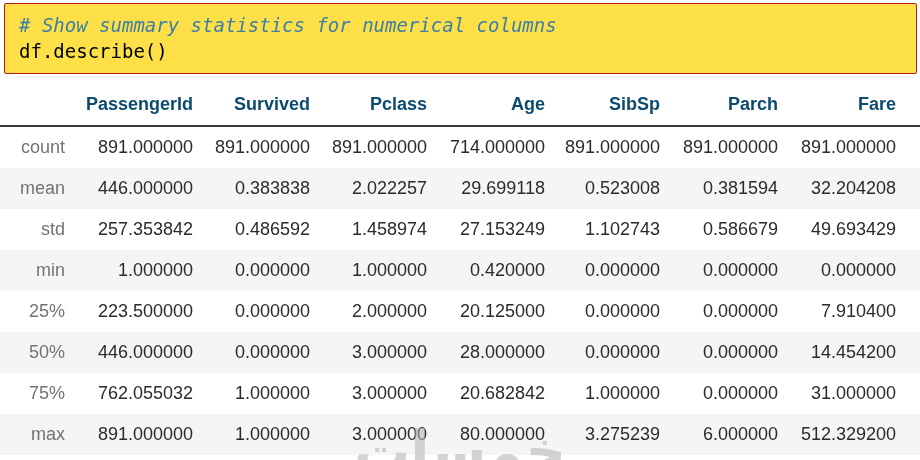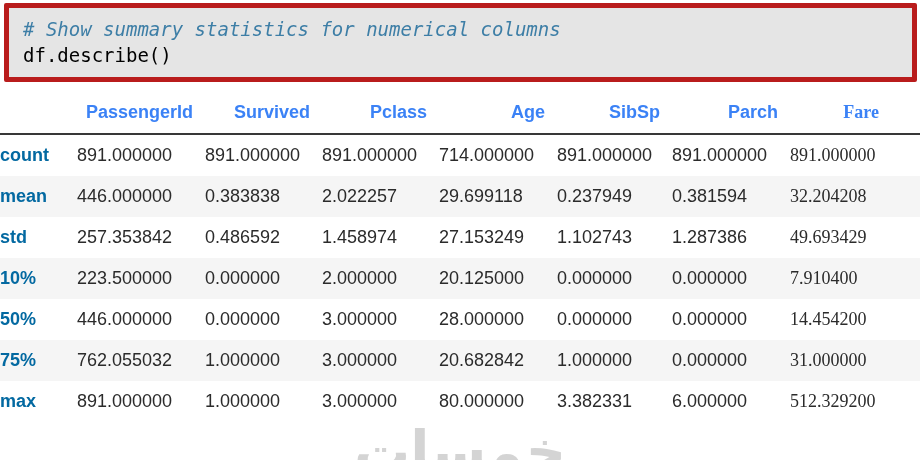--- a/index.html
+++ b/index.html
@@ -12,22 +12,22 @@
     height: 460px;
     overflow: hidden;
     position: relative;
     font-family: "Liberation Sans", sans-serif;
   }
   .page { width: 920px; height: 460px; position: relative; }
 
   
   .code-cell {
     margin: 3px 3px 11px 4px;
-    background: #e5e5e5;
-    border: 5px solid #b91c1c;
+    background: #fde047;
+    border: 1px solid #b91c1c;
     border-radius: 2px;
     padding: 8px 4px 9px 14px;
   }
   .code-cell pre {
     margin: 0;
     font-family: "DejaVu Sans Mono", monospace;
     font-size: 19px;
     line-height: 26px;
     color: #000000;
     white-space: pre;
@@ -41,39 +41,40 @@
   table.df {
     width: 920px;
     border-collapse: collapse;
     table-layout: fixed;
     font-family: "Liberation Sans", sans-serif;
     font-size: 18px;
     color: #2b2b2b;
   }
   table.df thead th {
     font-weight: bold;
-    color: #3b82f6;
+    color: #0c4a6e;
     text-align: right;
     padding: 9px 12px 10px 0;
     border-bottom: 2px solid #383838;
     white-space: nowrap;
   }
   table.df tbody th {
-    font-weight: bold;
-    color: #0369a1;
-    text-align: left;
+    font-weight: normal;
+    color: #737373;
+    text-align: right;
     padding: 10px 12px 10px 0;
     white-space: nowrap;
   }
   table.df tbody td {
+    text-align: right;
     padding: 10px 12px 10px 0;
     white-space: nowrap;
   }
   table.df th:last-child,
-  table.df td:last-child { padding-right: 41px; font-family: Liberation Serif, serif; }
+  table.df td:last-child { padding-right: 24px; }
   table.df tbody tr:nth-child(even) { background: #f5f5f5; }
 
   
   .watermark {
     position: absolute;
     left: 50%;
     bottom: -17px;
     transform: translateX(-50%);
     font-family: "DejaVu Sans", sans-serif;
     font-size: 56px;
@@ -129,36 +130,46 @@
           <td>891.000000</td>
           <td>891.000000</td>
           <td>891.000000</td>
         </tr>
         <tr>
           <th>mean</th>
           <td>446.000000</td>
           <td>0.383838</td>
           <td>2.022257</td>
           <td>29.699118</td>
-          <td>0.237949</td>
+          <td>0.523008</td>
           <td>0.381594</td>
           <td>32.204208</td>
         </tr>
         <tr>
           <th>std</th>
           <td>257.353842</td>
           <td>0.486592</td>
           <td>1.458974</td>
           <td>27.153249</td>
           <td>1.102743</td>
-          <td>1.287386</td>
+          <td>0.586679</td>
           <td>49.693429</td>
         </tr>
         <tr>
-          <th>10%</th>
+          <th>min</th>
+          <td>1.000000</td>
+          <td>0.000000</td>
+          <td>1.000000</td>
+          <td>0.420000</td>
+          <td>0.000000</td>
+          <td>0.000000</td>
+          <td>0.000000</td>
+        </tr>
+        <tr>
+          <th>25%</th>
           <td>223.500000</td>
           <td>0.000000</td>
           <td>2.000000</td>
           <td>20.125000</td>
           <td>0.000000</td>
           <td>0.000000</td>
           <td>7.910400</td>
         </tr>
         <tr>
           <th>50%</th>
@@ -179,21 +190,21 @@
           <td>1.000000</td>
           <td>0.000000</td>
           <td>31.000000</td>
         </tr>
         <tr>
           <th>max</th>
           <td>891.000000</td>
           <td>1.000000</td>
           <td>3.000000</td>
           <td>80.000000</td>
-          <td>3.382331</td>
+          <td>3.275239</td>
           <td>6.000000</td>
           <td>512.329200</td>
         </tr>
       </tbody>
   </table>
 
   <div class="watermark">خمسات</div>
 
 </div>
 

